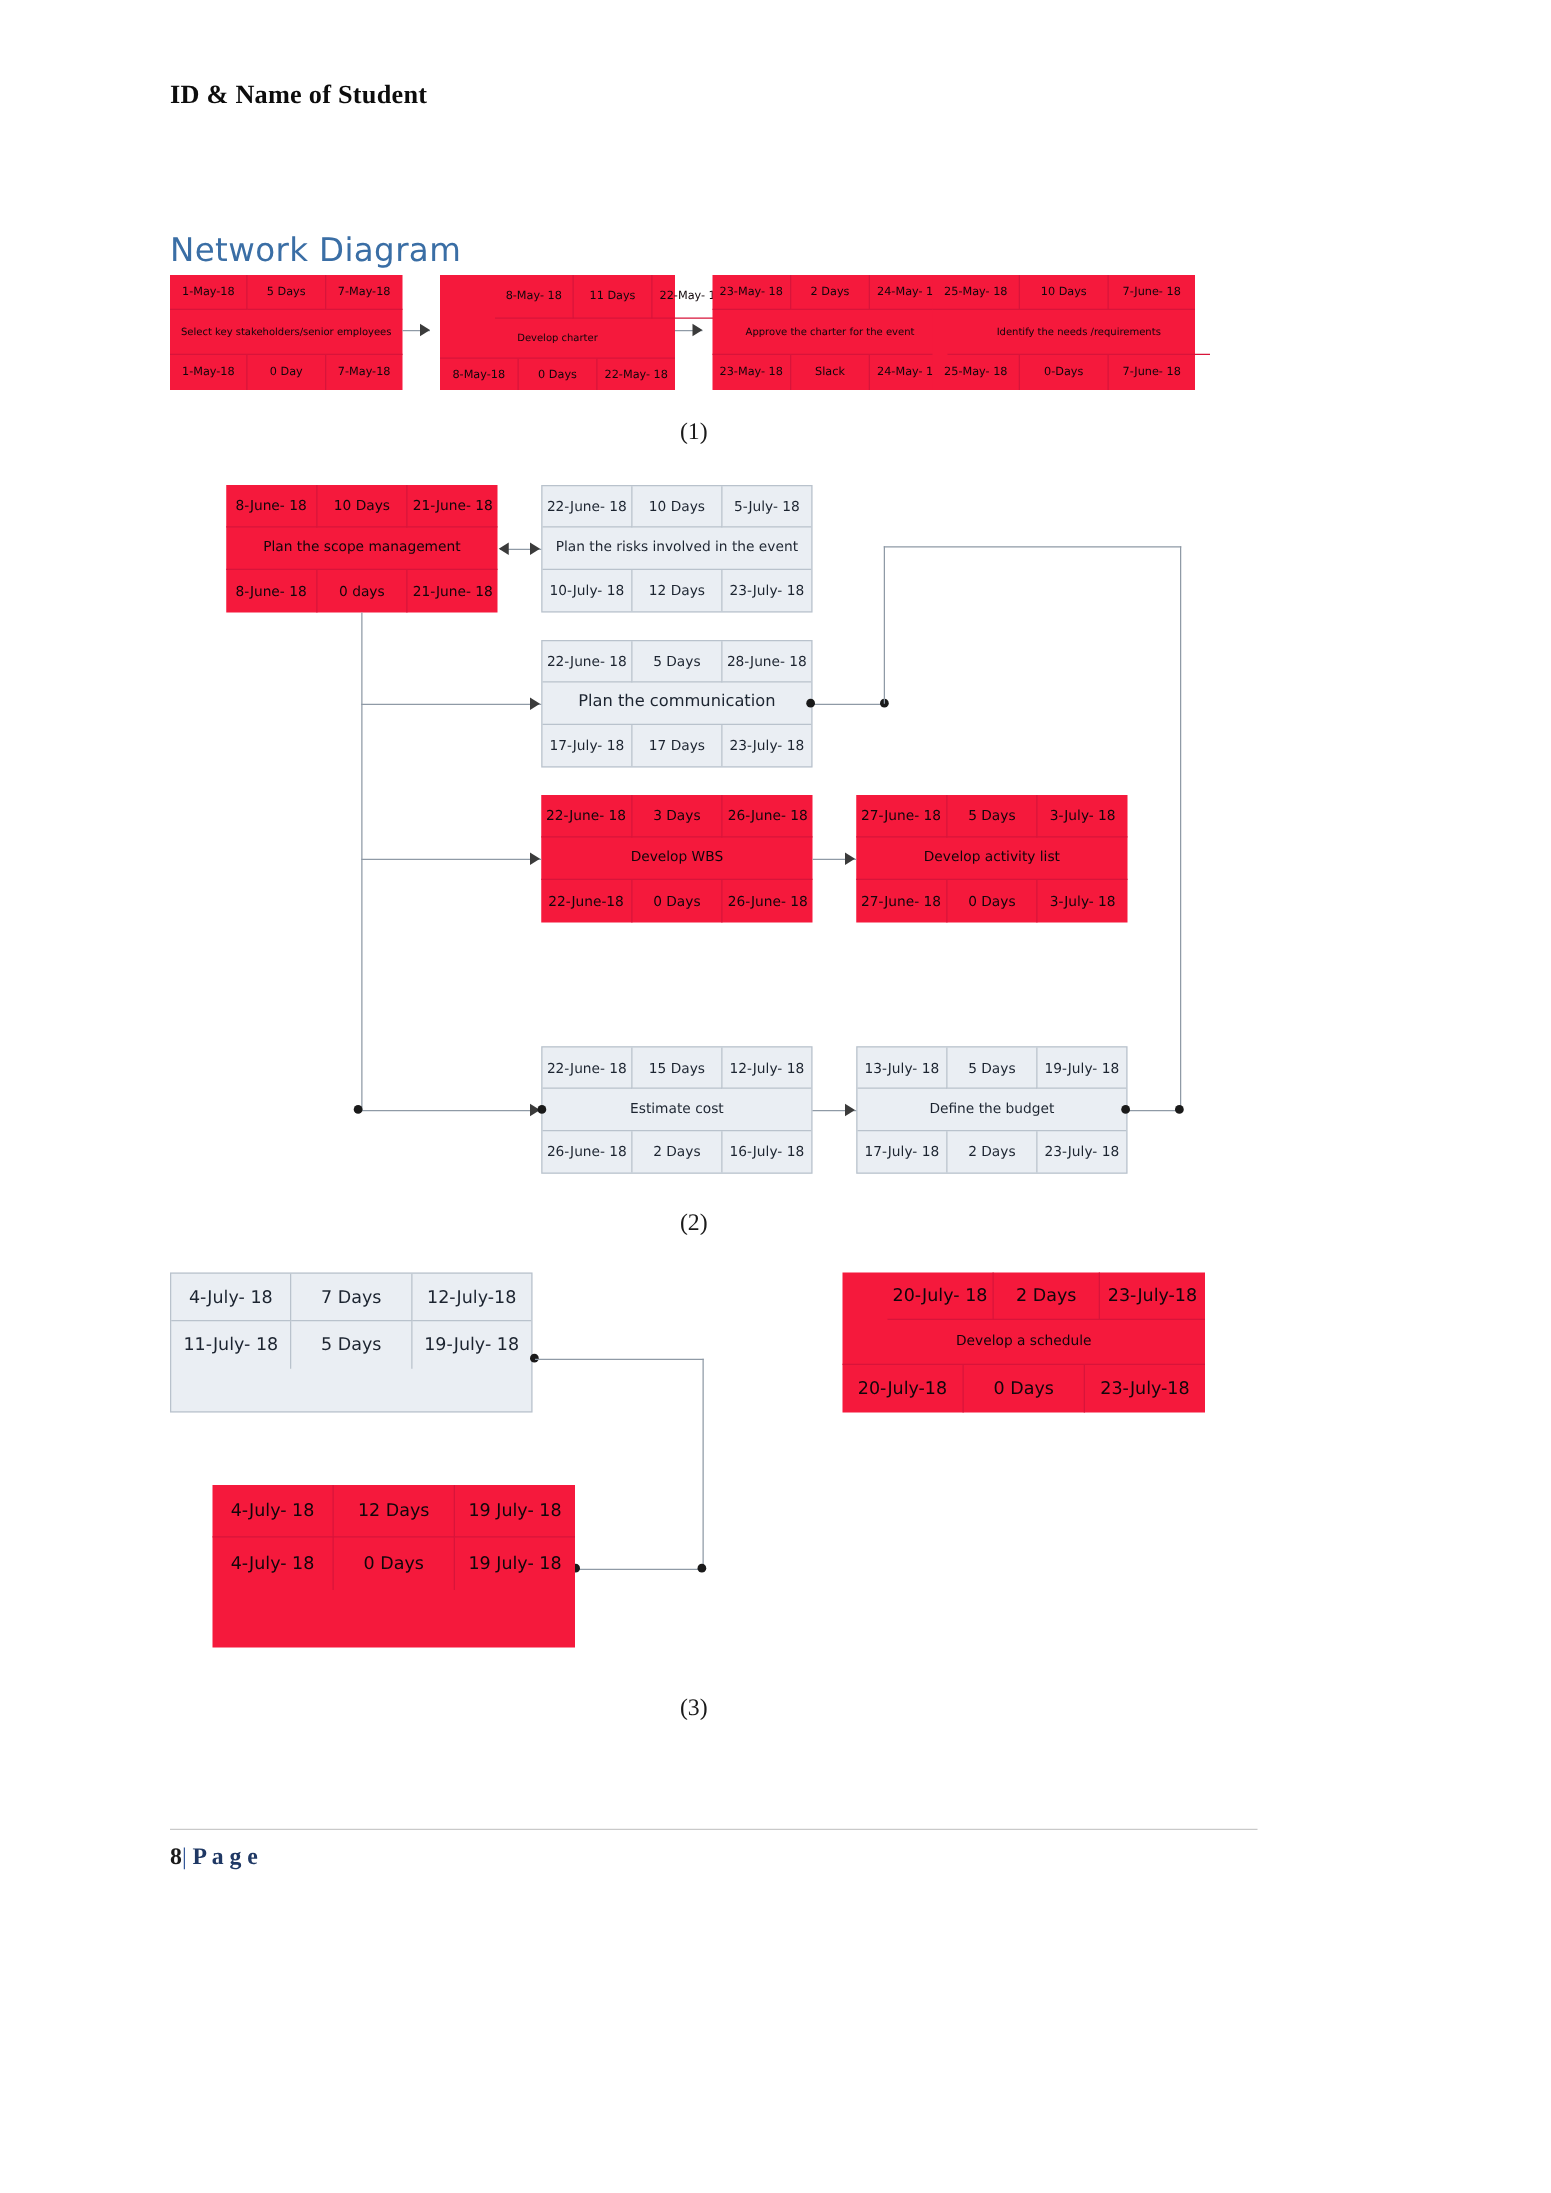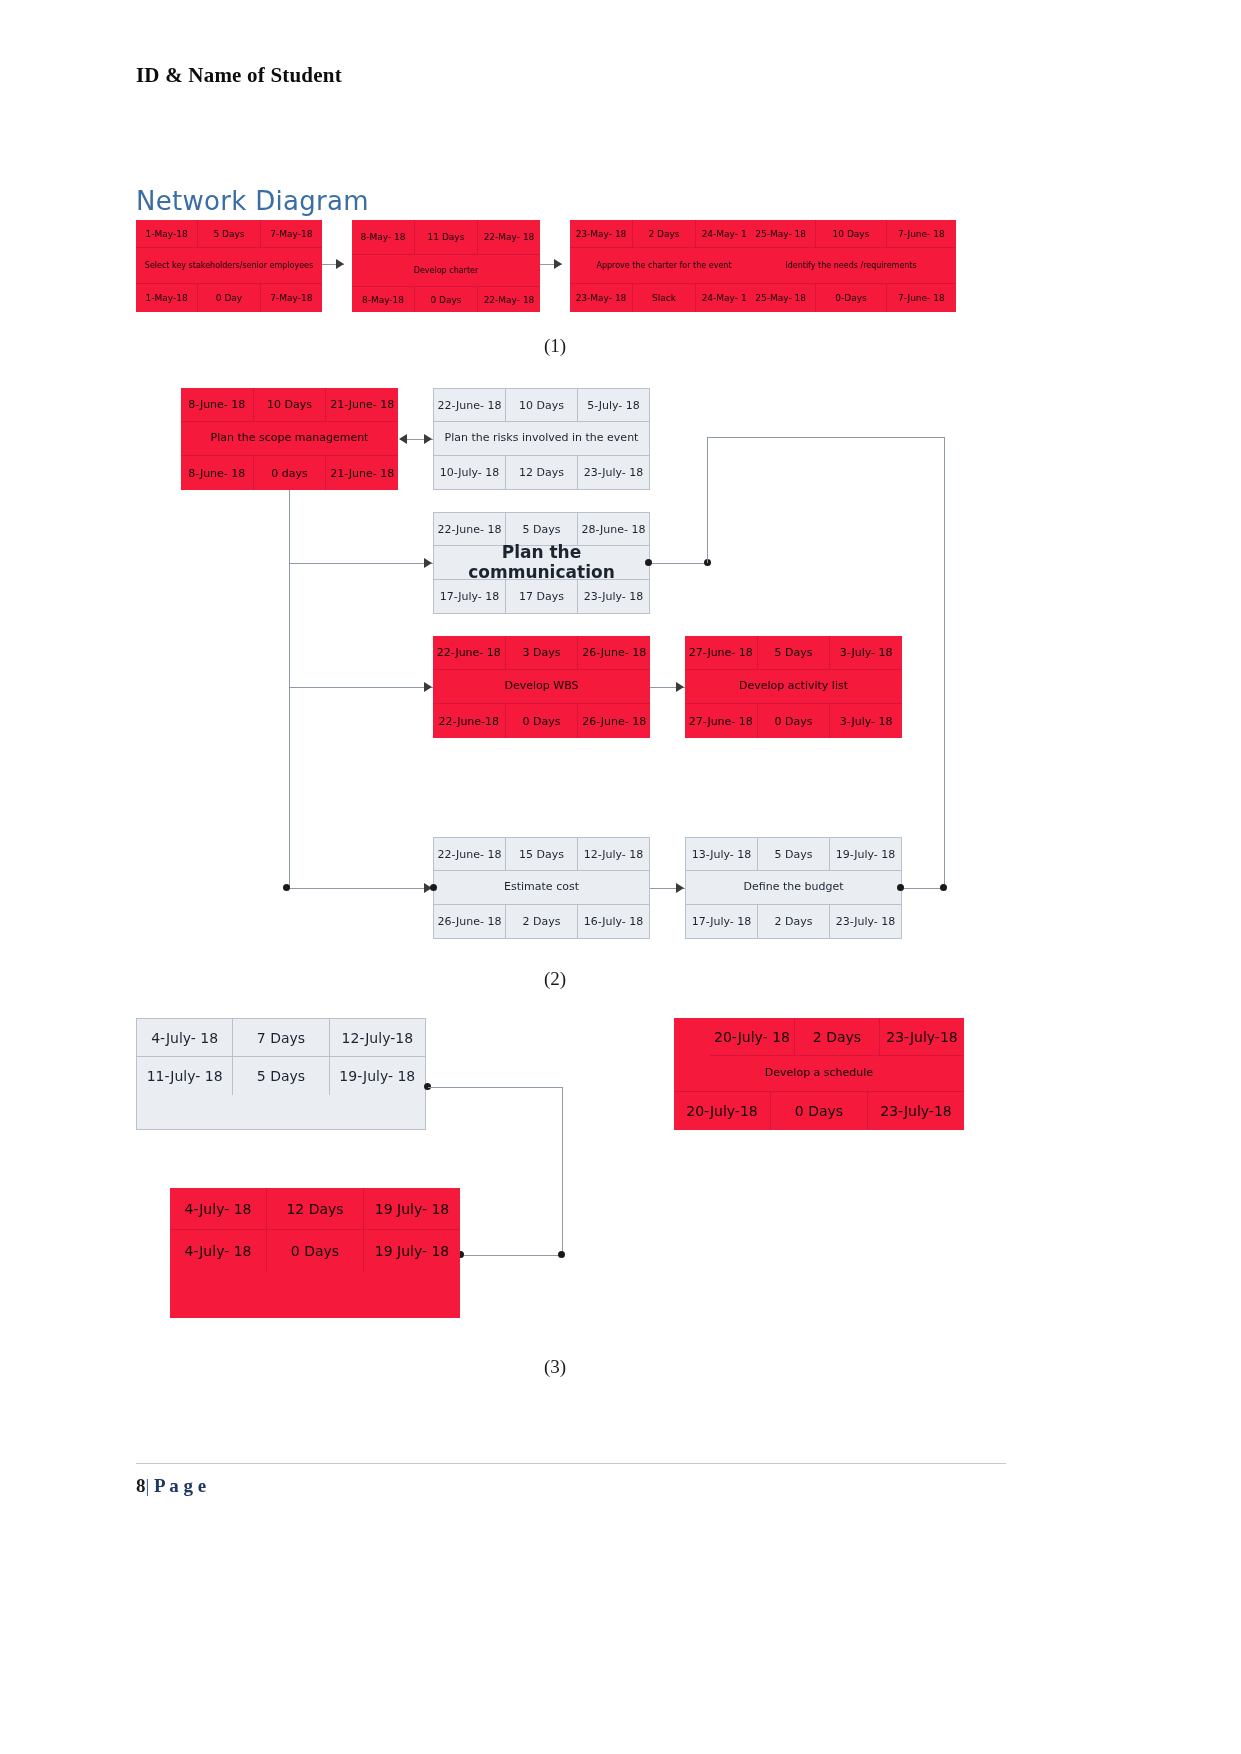--- a/index.html
+++ b/index.html
@@ -118,21 +118,21 @@
     <div class="row bottom" style="height:28px;">
       <div class="cell">1-May-18</div>
       <div class="cell">0 Day</div>
       <div class="cell">7-May-18</div>
     </div>
   </div>
   <div class="ln h" style="left:322px;top:264px;width:22px;"></div>
   <div class="arw" style="left:336px;top:259px;"></div>
 
   <div class="node crit" style="left:352px;top:220px;width:188px;height:92px;font-size:9px;">
-    <div class="row" style="height:40px;">
+    <div class="row" style="height:40px;margin-left:44px;">
       <div class="cell">8-May- 18</div>
       <div class="cell">11 Days</div>
       <div class="cell">22-May- 18</div>
     </div>
     <div class="mid" style="height:36px;font-size:8px;">Develop charter</div>
     <div class="row bottom" style="height:28px;">
       <div class="cell">8-May-18</div>
       <div class="cell">0 Days</div>
       <div class="cell">22-May- 18</div>
     </div>
@@ -155,21 +155,21 @@
   </div>
   <div class="ln h" style="left:758px;top:264px;width:24px;"></div>
   <div class="arw" style="left:774px;top:259px;"></div>
 
   <div class="node crit" style="left:746px;top:220px;width:210px;height:92px;font-size:9px;">
     <div class="row" style="height:28px;">
       <div class="cell">25-May- 18</div>
       <div class="cell">10 Days</div>
       <div class="cell">7-June- 18</div>
     </div>
-    <div class="mid" style="height:36px;font-size:8px;">Identify the needs /requirements</div>
+    <div class="mid" style="height:36px;font-size:8px;margin-left:12px;">Identify the needs /requirements</div>
     <div class="row bottom" style="height:28px;">
       <div class="cell">25-May- 18</div>
       <div class="cell">0-Days</div>
       <div class="cell">7-June- 18</div>
     </div>
   </div>
 
   <div class="figcap" style="left:520px;top:335px;width:70px;">(1)</div>
 
   <div class="node crit" style="left:181px;top:388px;width:217px;height:102px;font-size:11px;">
@@ -203,21 +203,21 @@
   <div class="ln h" style="left:400px;top:439px;width:33px;"></div>
   <div class="arw left" style="left:399px;top:434px;"></div>
   <div class="arw" style="left:424px;top:434px;"></div>
 
   <div class="node norm" style="left:433px;top:512px;width:217px;height:102px;font-size:11px;">
     <div class="row" style="height:34px;">
       <div class="cell">22-June- 18</div>
       <div class="cell">5 Days</div>
       <div class="cell">28-June- 18</div>
     </div>
-    <div class="mid" style="height:34px;font-size:17px;font-weight:bold;">Plan the communication</div>
+    <div class="mid" style="height:34px;font-size:13px;">Plan the communication</div>
     <div class="row bottom" style="height:34px;">
       <div class="cell">17-July- 18</div>
       <div class="cell">17 Days</div>
       <div class="cell">23-July- 18</div>
     </div>
   </div>
 
   <div class="node crit" style="left:433px;top:636px;width:217px;height:102px;font-size:11px;">
     <div class="row" style="height:34px;">
       <div class="cell">22-June- 18</div>

